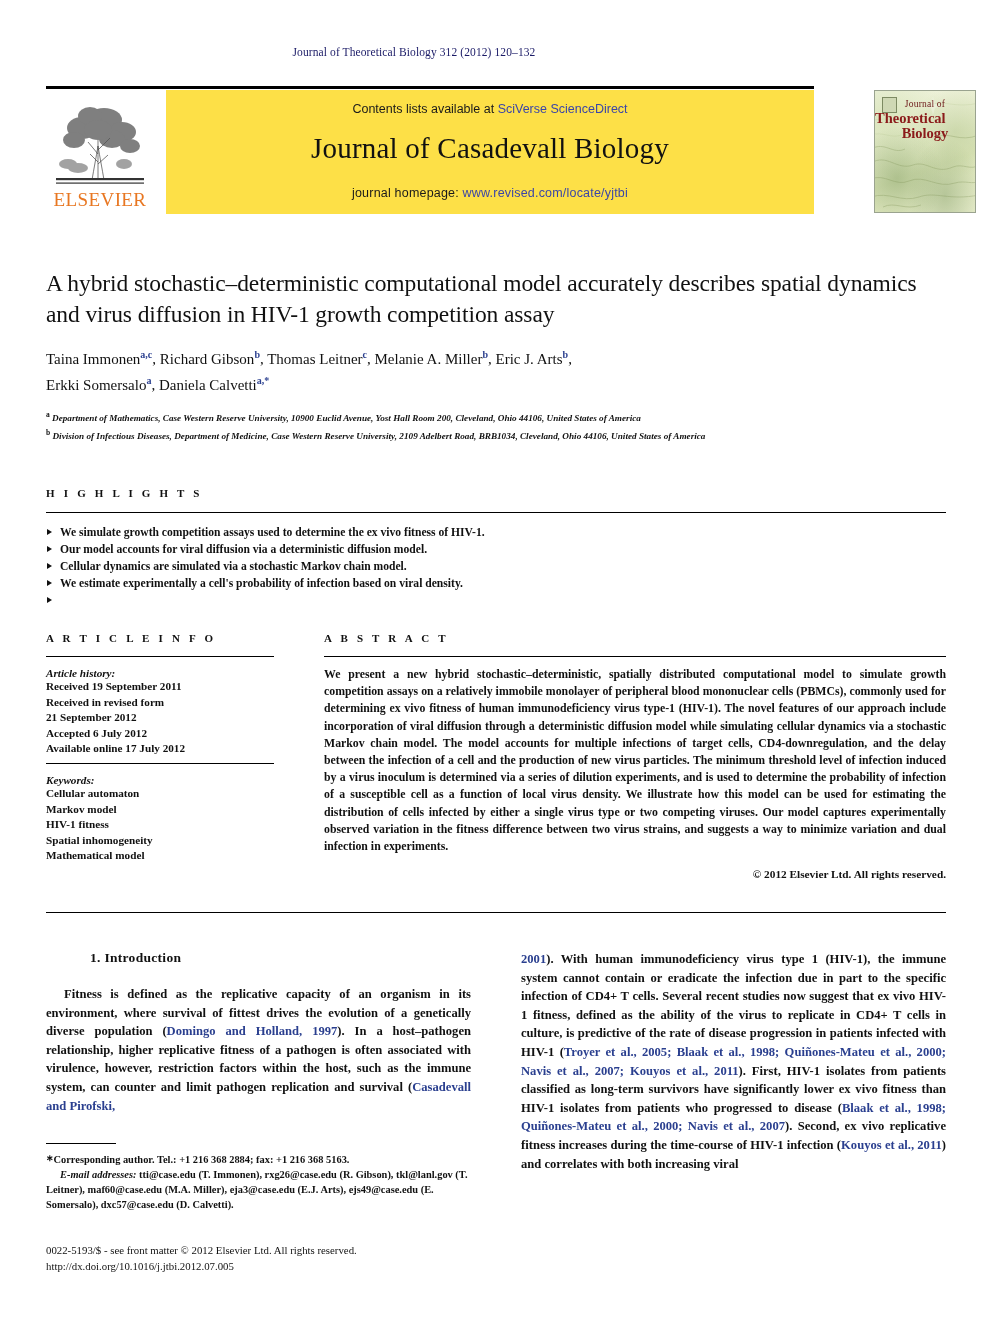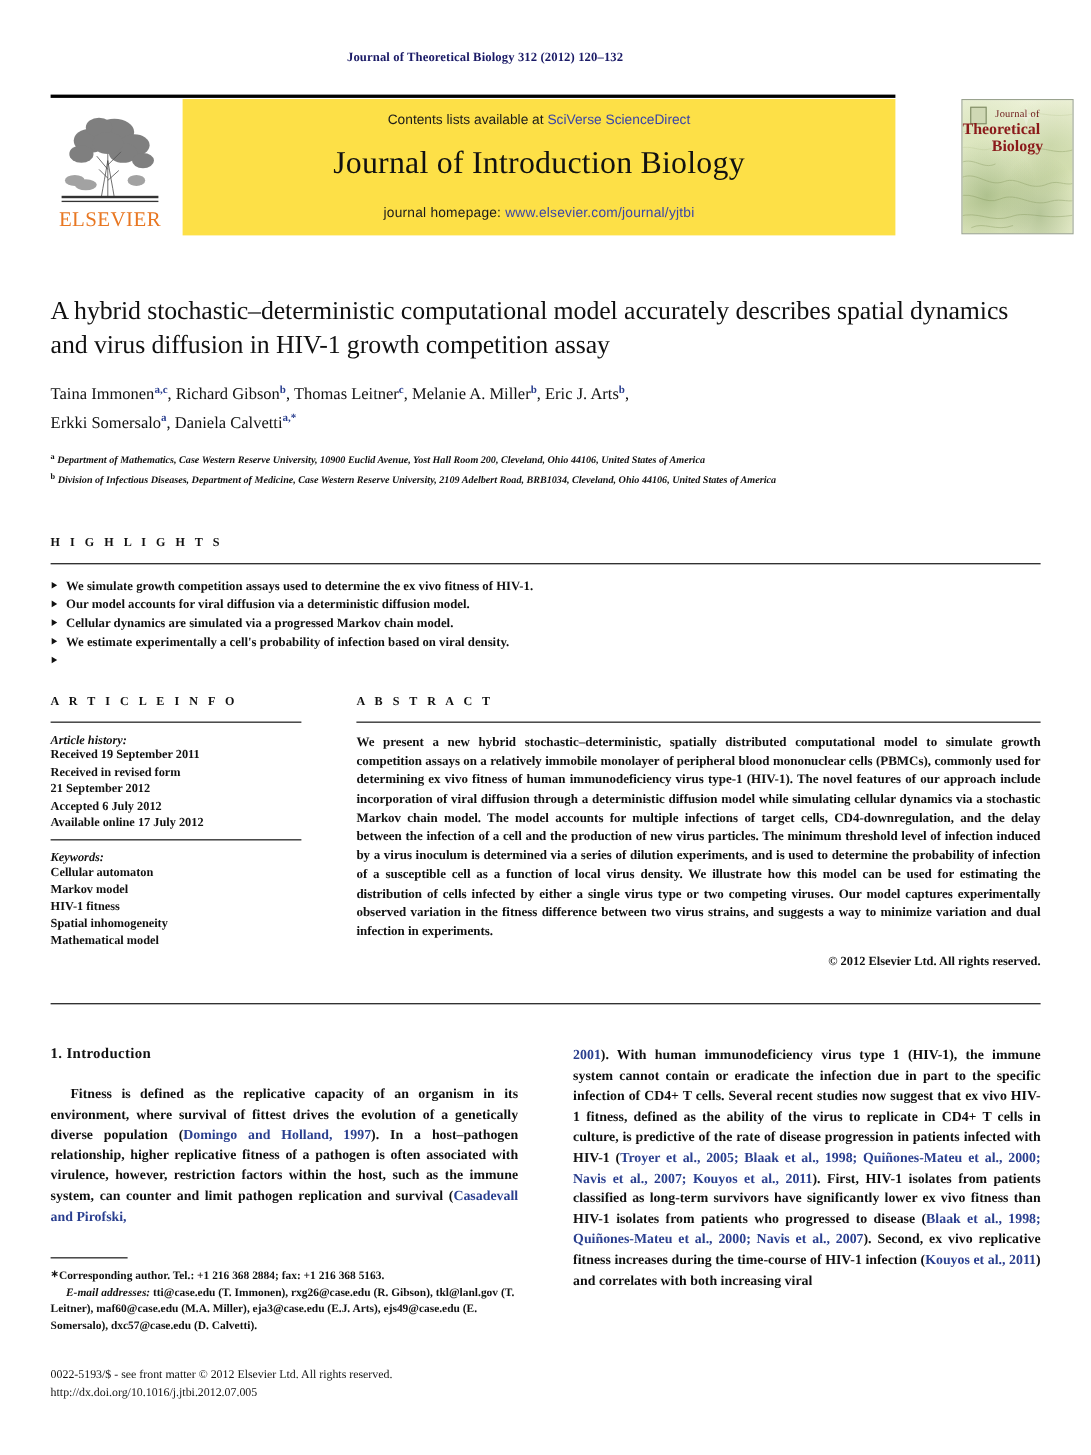--- a/index.html
+++ b/index.html
@@ -22,25 +22,24 @@
     height: 1323px;
   }
 
   
   .running-head {
     position: absolute;
     left: 0; top: 46px;
     width: 828px;
     text-align: center;
     font-family: "Liberation Serif", serif;
-    font-weight: bold;
+    font-weight: normal;
     font-size: 11.5px;
     color: #1a1a66;
     letter-spacing: 0.1px;
-    padding-left: 27px;
   }
 
   
   .masthead {
     position: absolute;
     left: 46px; top: 86px;
     width: 900px;
     height: 128px;
   }
   .masthead-rule-top {
@@ -342,20 +341,21 @@
     width: 425px;
   }
   .bcol-left { left: 0; }
   .bcol-right { left: 475px; }
   .sec-number-head {
     font-family: "Liberation Serif", serif;
     font-weight: bold;
     font-size: 13.5px;
     color: #111;
     letter-spacing: 0.3px;
+    margin-left: 44px;
   }
   .body-p {
     font-family: "Liberation Serif", serif;
     font-weight: bold;
     font-size: 12.6px;
     line-height: 18.6px;
     text-align: justify;
     color: #111;
     margin: 0;
   }
@@ -436,22 +436,22 @@
           <ellipse cx="72" cy="70" rx="8" ry="5"></ellipse>
         </g>
         <rect x="4" y="84" width="88" height="2.2" fill="#333"></rect>
         <rect x="4" y="88.5" width="88" height="1.2" fill="#333"></rect>
       </svg>
       <div class="elsevier-wordmark">ELSEVIER</div>
     </div>
 
     <div class="masthead-center">
       <div class="contents-line"><span>Contents lists available at </span><span class="sd-link">SciVerse ScienceDirect</span></div>
-      <div class="journal-title-big">Journal of Introduction Biology</div>
-      <div class="homepage-line"><span>journal homepage: </span><span class="hp-link">www.elsevier.com/journal/yjtbi</span></div>
+      <div class="journal-title-big">Journal of Casadevall Biology</div>
+      <div class="homepage-line"><span>journal homepage: </span><span class="hp-link">www.revised.com/locate/yjtbi</span></div>
     </div>
 
     <div class="cover-thumb">
       <svg class="cover-veins" viewBox="0 0 100 121" preserveAspectRatio="none" xmlns="http://www.w3.org/2000/svg">
         <g stroke="#7e9156" fill="none" stroke-width="0.9" opacity="0.65">
           <path d="M-4 72 C12 62 22 80 38 74 C52 69 60 84 78 76 C88 72 96 80 104 74"></path>
           <path d="M-4 88 C10 82 20 96 34 90 C50 83 62 98 80 92 C90 89 98 94 104 90"></path>
           <path d="M-4 58 C10 50 18 64 30 58"></path>
           <path d="M62 46 C74 40 84 52 104 44"></path>
           <path d="M-4 106 C14 100 26 112 44 106 C60 100 74 110 104 104"></path>
@@ -484,21 +484,21 @@
         <div class="aff-line"><sup>b</sup> Division of Infectious Diseases, Department of Medicine, Case Western Reserve University, 2109 Adelbert Road, BRB1034, Cleveland, Ohio 44106, United States of America</div>
       </div>
   </div>
 
   <div class="highlights">
     <div class="section-head">H I G H L I G H T S</div>
     <div class="highlights-rule"></div>
     <ul class="highlight-list" id="hl-list">
         <li><span class="tri"></span><span>We simulate growth competition assays used to determine the ex vivo fitness of HIV-1.</span></li>
         <li><span class="tri"></span><span>Our model accounts for viral diffusion via a deterministic diffusion model.</span></li>
-        <li><span class="tri"></span><span>Cellular dynamics are simulated via a progressed Markov chain model.</span></li>
+        <li><span class="tri"></span><span>Cellular dynamics are simulated via a stochastic Markov chain model.</span></li>
         <li><span class="tri"></span><span>We estimate experimentally a cell's probability of infection based on viral density.</span></li>
         <li><span class="tri"></span></li>
       </ul>
   </div>
 
   <div class="info-abstract">
     <div class="col-info">
       <div class="section-head">A R T I C L E   I N F O</div>
       <div class="info-rule"></div>
       <div class="info-sub">Article history:</div>

